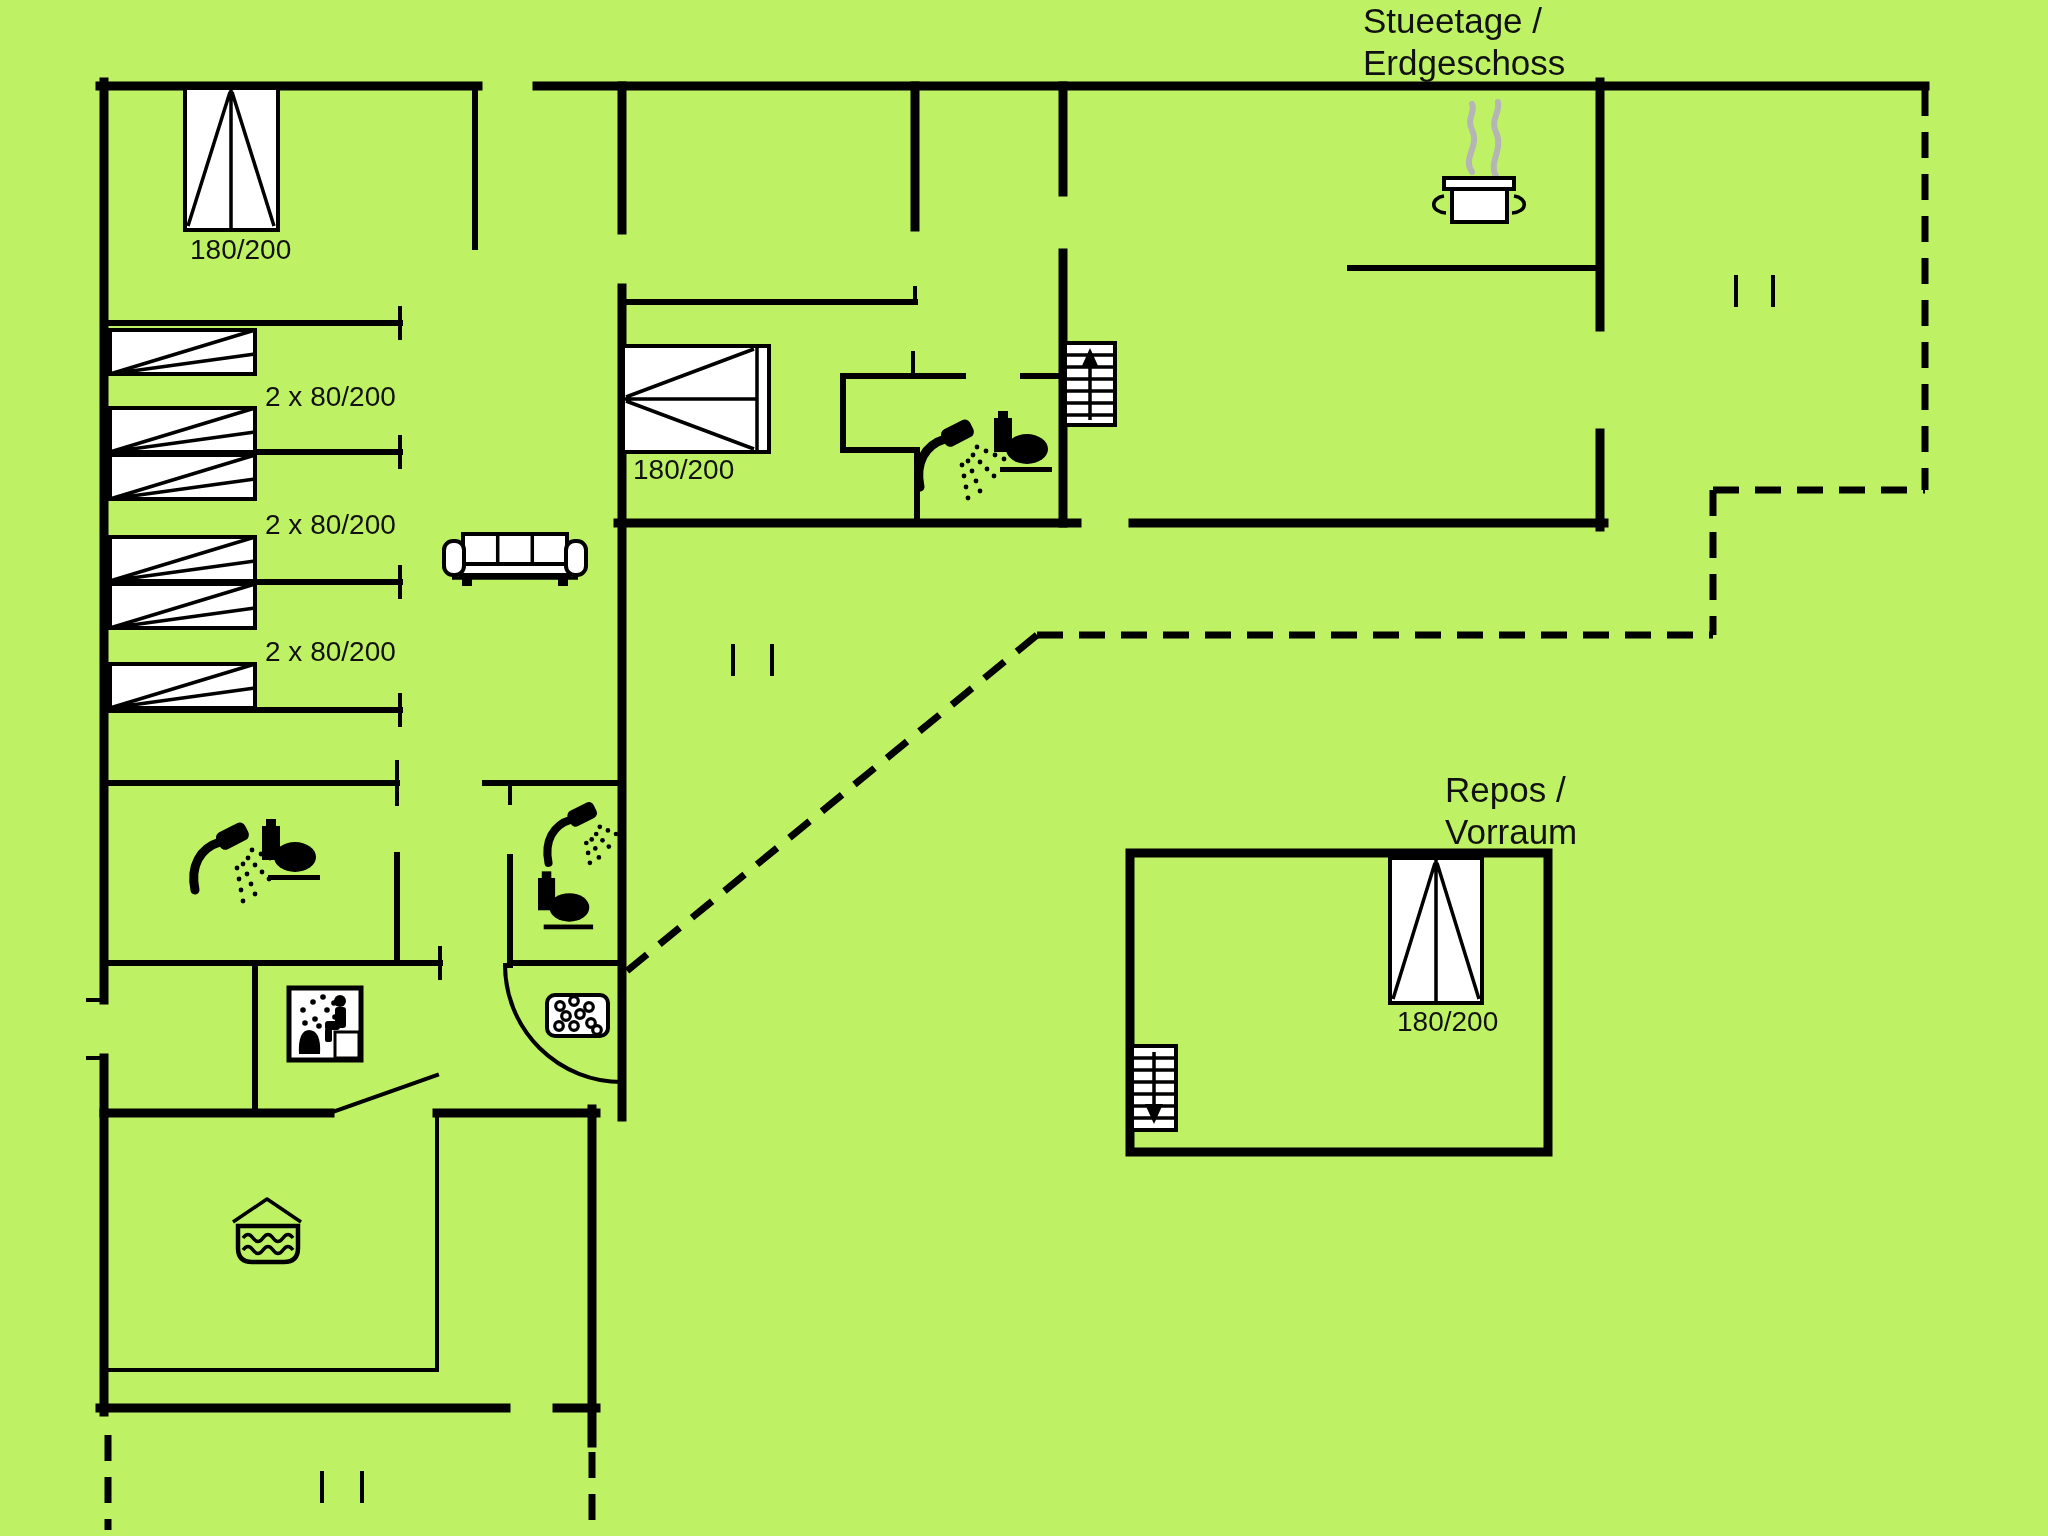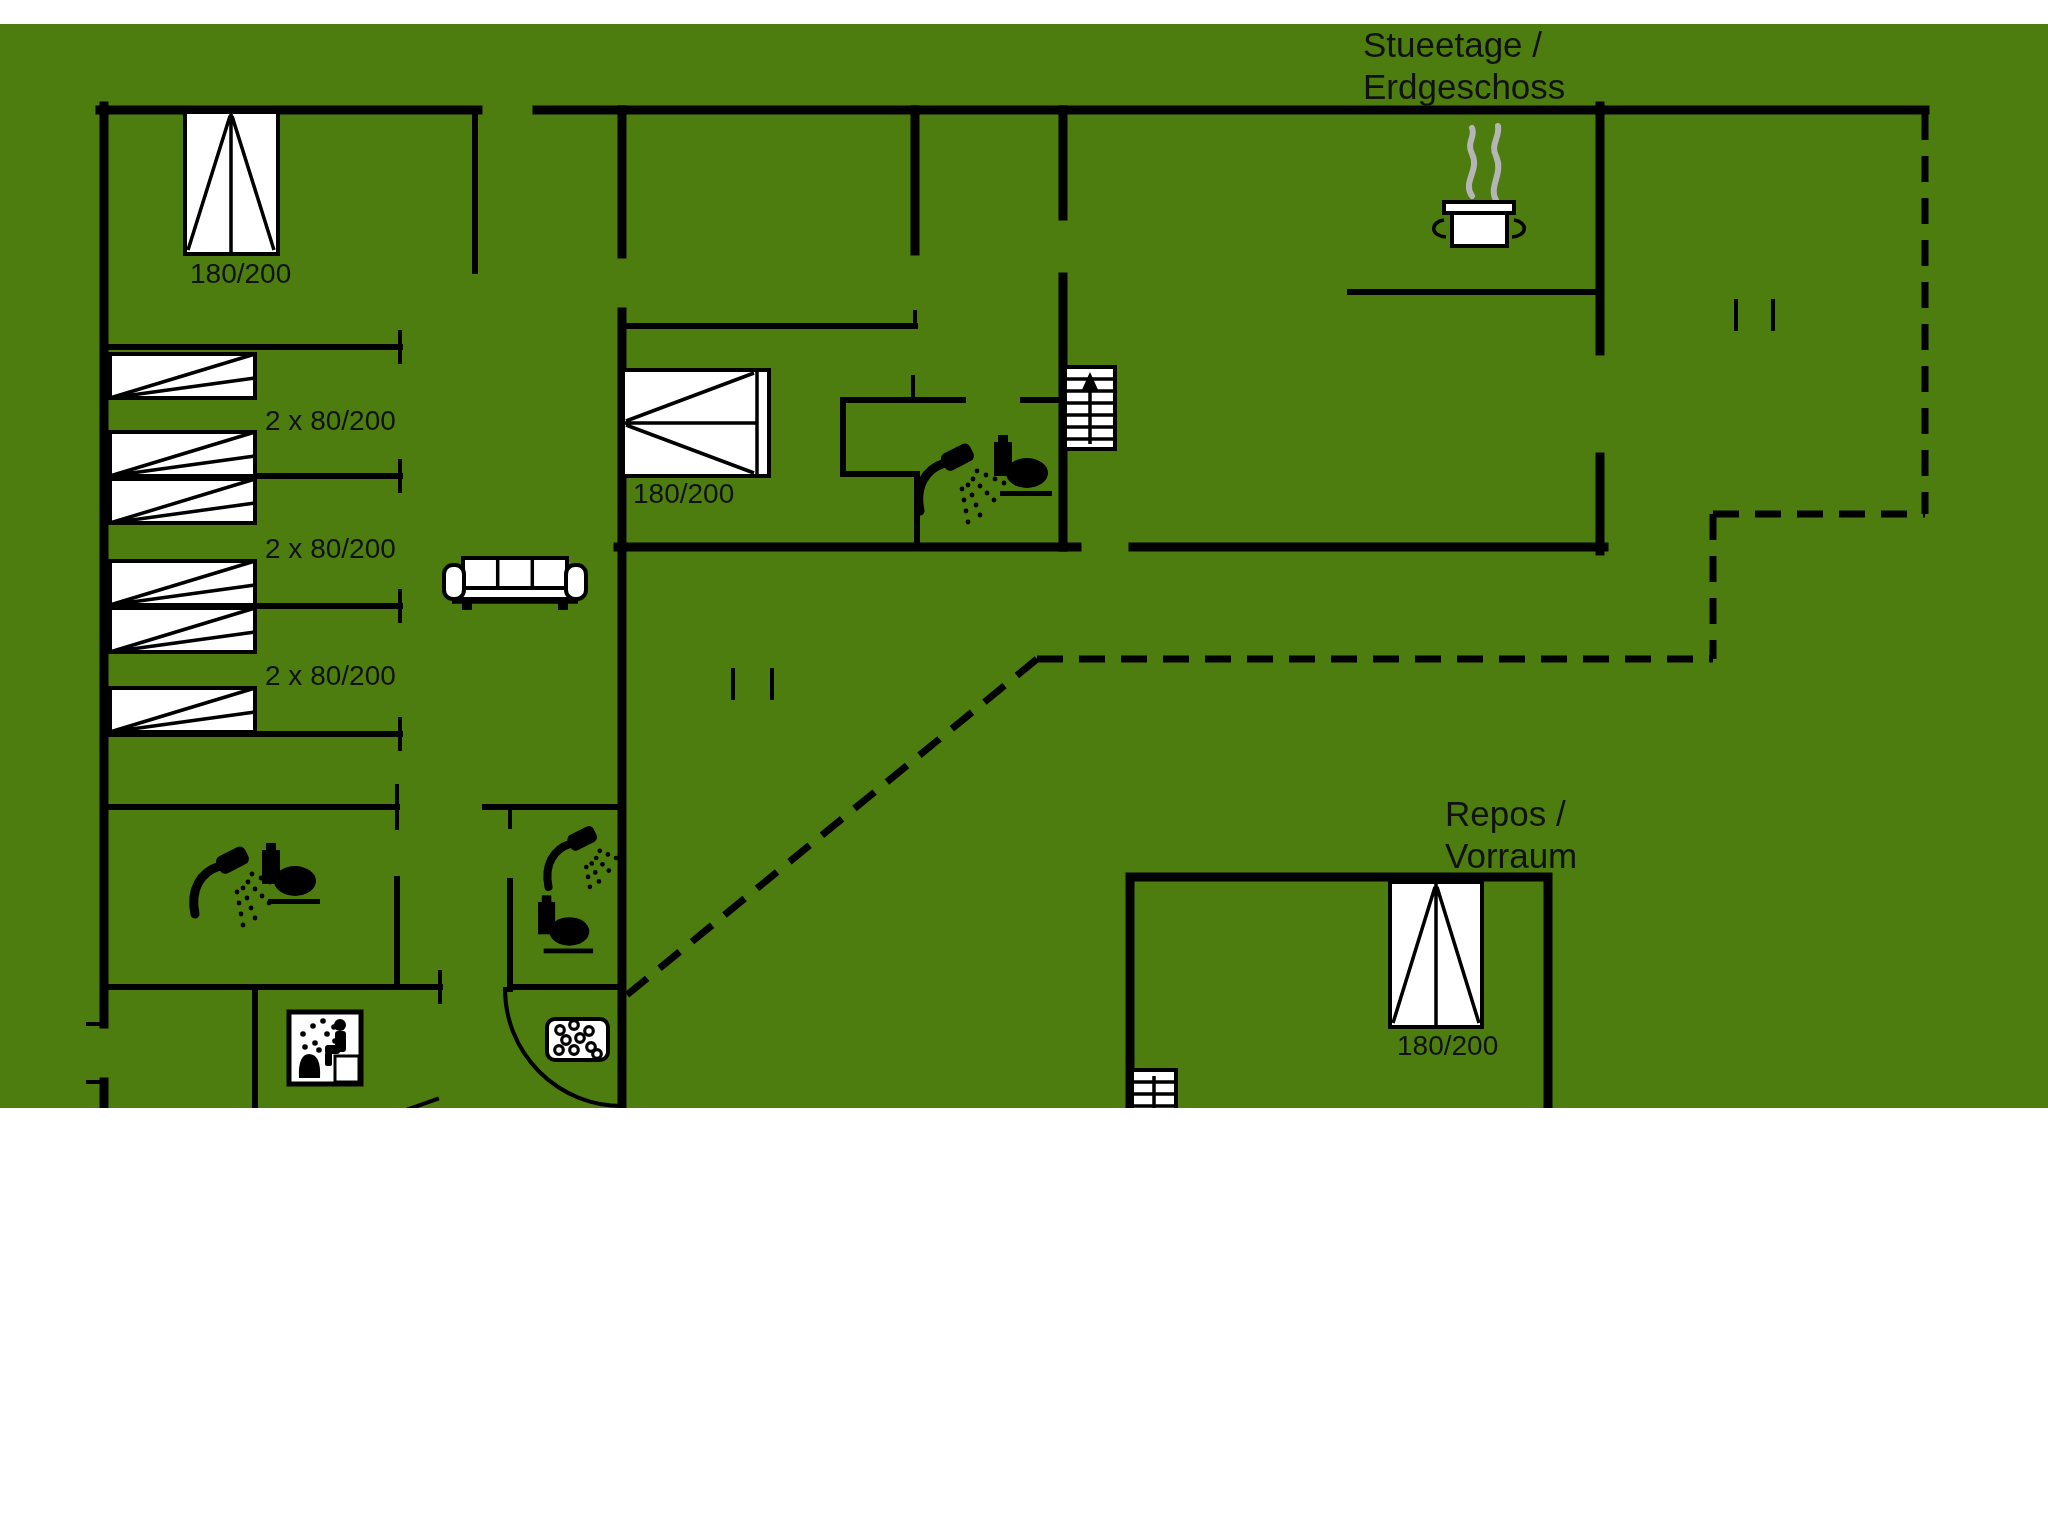--- a/index.html
+++ b/index.html
@@ -1,16 +1,16 @@
 <!DOCTYPE html>
 <html><head>
 <meta charset="utf-8">
 <style>
   html,body{margin:0;padding:0;background:#ffffff;}
-  .page{width:2048px;height:1084px;background:#4d7c0f;position:relative;font-family:"Liberation Sans",sans-serif;margin-top:24px;}
+  .page{width:2048px;height:1536px;background:#bef264;position:relative;font-family:"Liberation Sans",sans-serif;}
   svg{display:block;}
   .w-outer{stroke:#000;stroke-width:9;fill:none;stroke-linecap:square;}
   .w-mid{stroke:#000;stroke-width:6;fill:none;stroke-linecap:square;}
   .w-thin{stroke:#000;stroke-width:4;fill:none;stroke-linecap:square;}
   .w-dash{stroke:#000;stroke-width:7;fill:none;stroke-linecap:butt;stroke-dasharray:26 16;}
   .tick{stroke:#000;stroke-width:4;fill:none;stroke-linecap:square;}
   .furn{stroke:#000;stroke-width:4;fill:#ffffff;}
   .furnl{stroke:#000;stroke-width:3.5;fill:none;}
   .blk{fill:#000;stroke:none;}
   .steam{stroke:#b5b5b5;stroke-width:6;fill:none;stroke-linecap:round;}

